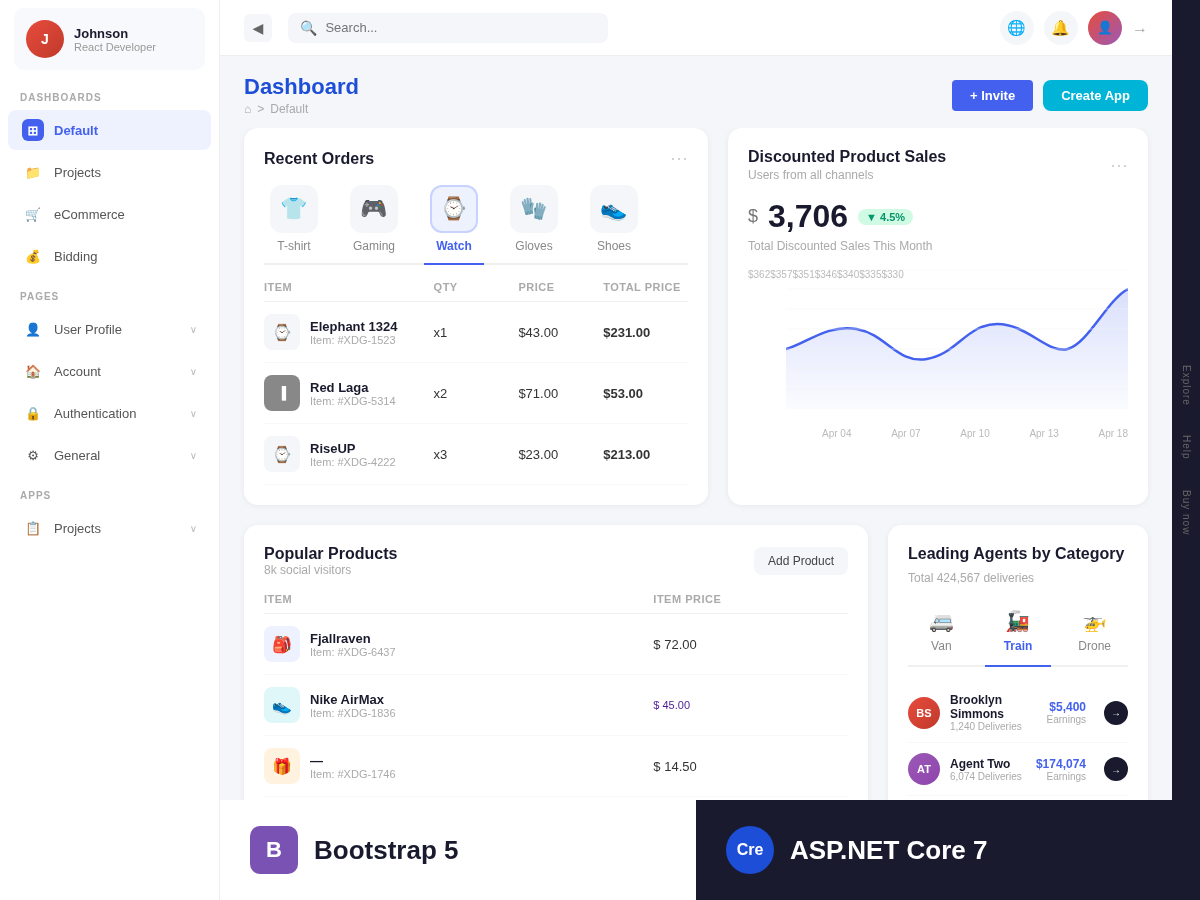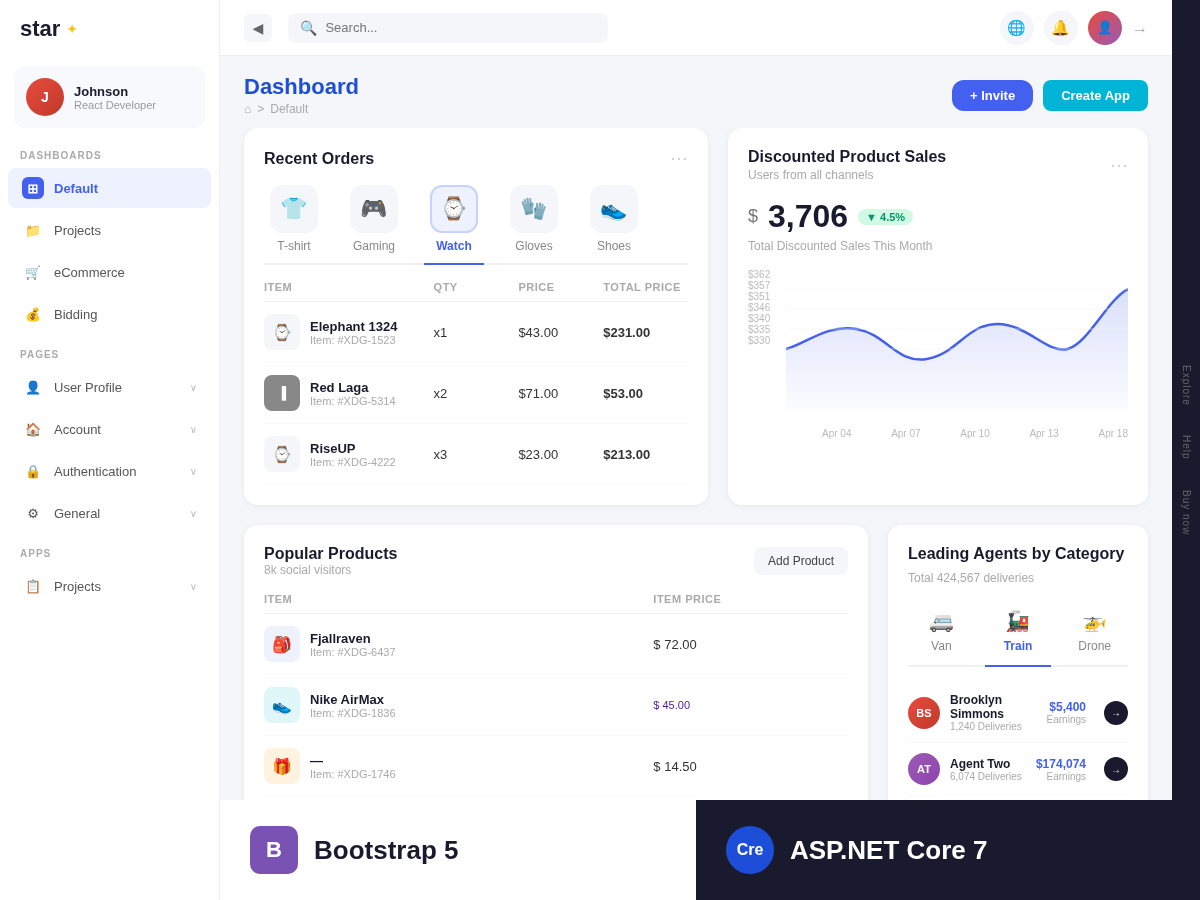--- a/index.html
+++ b/index.html
@@ -30,21 +30,21 @@
     .header-right { margin-left: auto; display: flex; align-items: center; gap: 10px; }
     .header-icon-btn { width: 34px; height: 34px; border-radius: 50%; background: #f5f6fa; display: flex; align-items: center; justify-content: center; cursor: pointer; color: #666; font-size: 15px; }
     .header-avatar { width: 34px; height: 34px; border-radius: 50%; background: linear-gradient(135deg, #e74c3c, #9b59b6); display: flex; align-items: center; justify-content: center; color: #fff; font-size: 13px; font-weight: 600; }
     .header-arrow { color: #aaa; font-size: 16px; cursor: pointer; }
 
     
     .page-header { padding: 18px 24px 12px; display: flex; align-items: center; justify-content: space-between; }
     .page-title { font-size: 22px; font-weight: 700; color: #1d4ed8; }
     .breadcrumb { display: flex; align-items: center; gap: 6px; font-size: 12px; color: #aaa; margin-top: 2px; }
     .page-actions { display: flex; gap: 10px; }
-    .btn-invite { background: #4361ee; color: #fff; border: none; border-radius: 12px; padding: 8px 18px; font-size: 13px; font-weight: 600; cursor: pointer; display: flex; align-items: center; gap: 6px; }
+    .btn-invite { background: #4361ee; color: #fff; border: none; border-radius: 4px; padding: 8px 18px; font-size: 13px; font-weight: 600; cursor: pointer; display: flex; align-items: center; gap: 6px; }
     .btn-create { background: #00b4d8; color: #fff; border: none; border-radius: 8px; padding: 8px 18px; font-size: 13px; font-weight: 600; cursor: pointer; }
 
     
     .content { flex: 1; overflow-y: auto; padding: 0 24px 24px; display: flex; flex-direction: column; gap: 20px; }
 
     
     .row { display: flex; gap: 20px; }
 
     
     .card { background: #fff; border-radius: 14px; padding: 20px; box-shadow: 0 1px 6px rgba(0,0,0,0.06); }
@@ -70,21 +70,21 @@
     .table-qty, .table-price, .table-total { font-size: 13px; color: #333; }
     .table-total { font-weight: 600; }
 
     
     .discounted-sales { width: 420px; min-width: 380px; }
     .ds-subtitle { font-size: 12px; color: #aaa; margin-top: 2px; }
     .ds-amount { font-size: 32px; font-weight: 800; color: #1a1a2e; margin: 12px 0 4px; display: flex; align-items: center; gap: 10px; }
     .ds-badge { background: #d1fae5; color: #059669; font-size: 11px; font-weight: 700; border-radius: 20px; padding: 2px 8px; display: flex; align-items: center; gap: 3px; }
     .ds-desc { font-size: 12px; color: #aaa; margin-bottom: 16px; }
     .chart-container { position: relative; height: 170px; width: 100%; }
-    .chart-labels { display: flex; flex-direction: column; justify-content: flex-start; height: 140px; font-size: 10px; color: #bbb; position: absolute; left: 0; top: 0; }
+    .chart-labels { display: flex; flex-direction: row; justify-content: center; height: 140px; font-size: 10px; color: #bbb; position: absolute; left: 0; top: 0; }
     .chart-x-labels { display: flex; justify-content: space-between; font-size: 10px; color: #bbb; margin-left: 36px; margin-top: 4px; }
 
     
     .popular-products { flex: 1; }
     .pp-subtitle { font-size: 12px; color: #aaa; }
     .add-product-btn { background: #f5f6fa; border: none; border-radius: 8px; padding: 7px 14px; font-size: 12px; color: #444; cursor: pointer; font-weight: 500; }
     .pp-table-header { display: grid; grid-template-columns: 2fr 1fr; font-size: 11px; font-weight: 600; color: #aaa; letter-spacing: 0.5px; padding: 0 0 8px; border-bottom: 1px solid #f0f0f0; }
     .pp-table-row { display: grid; grid-template-columns: 2fr 1fr; align-items: center; padding: 12px 0; border-bottom: 1px solid #f8f8f8; }
 
     
@@ -111,24 +111,20 @@
 
     
     ::-webkit-scrollbar { width: 4px; }
     ::-webkit-scrollbar-track { background: transparent; }
     ::-webkit-scrollbar-thumb { background: #e0e0e0; border-radius: 2px; }
   </style>
 </head>
 <body>
 
 <div class="sidebar">
-  <div class="sidebar-logo">
-    <span style="font-size:22px;font-weight:800;color:#1a1a2e;">star</span>
-    <span style="color:#f5c518;font-size:14px;">✦</span>
-  </div>
   <div class="sidebar-user">
     <div class="user-avatar">J</div>
     <div>
       <div class="user-name">Johnson</div>
       <div class="user-role">React Developer</div>
     </div>
   </div>
 
   <div class="sidebar-section-label">DASHBOARDS</div>
 

